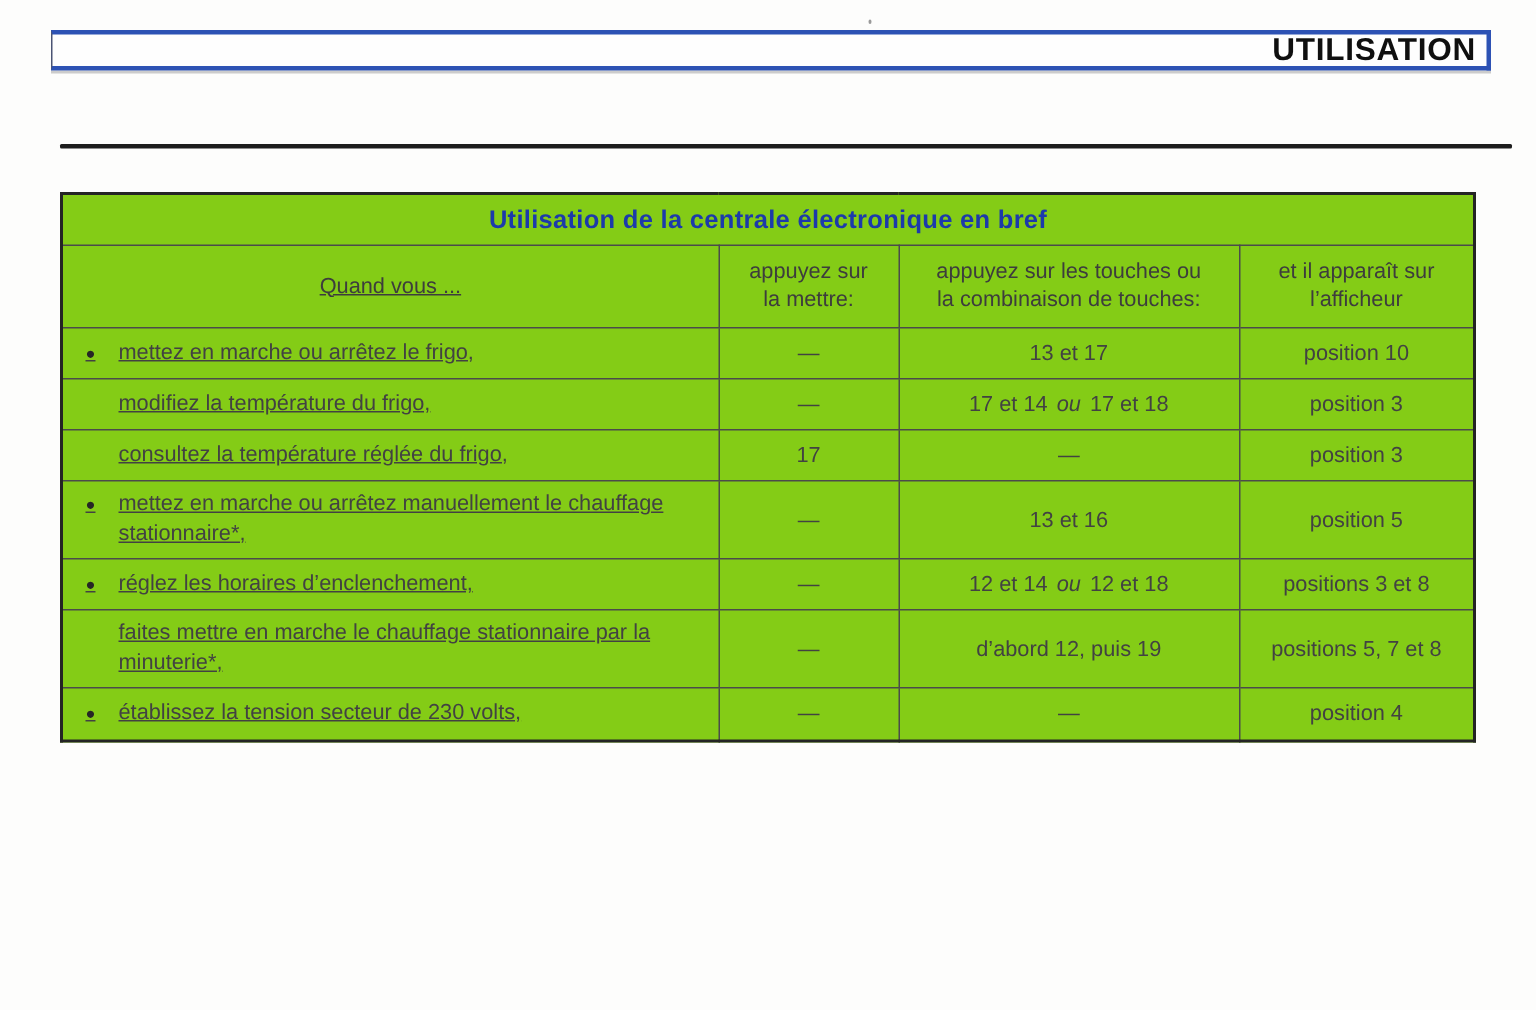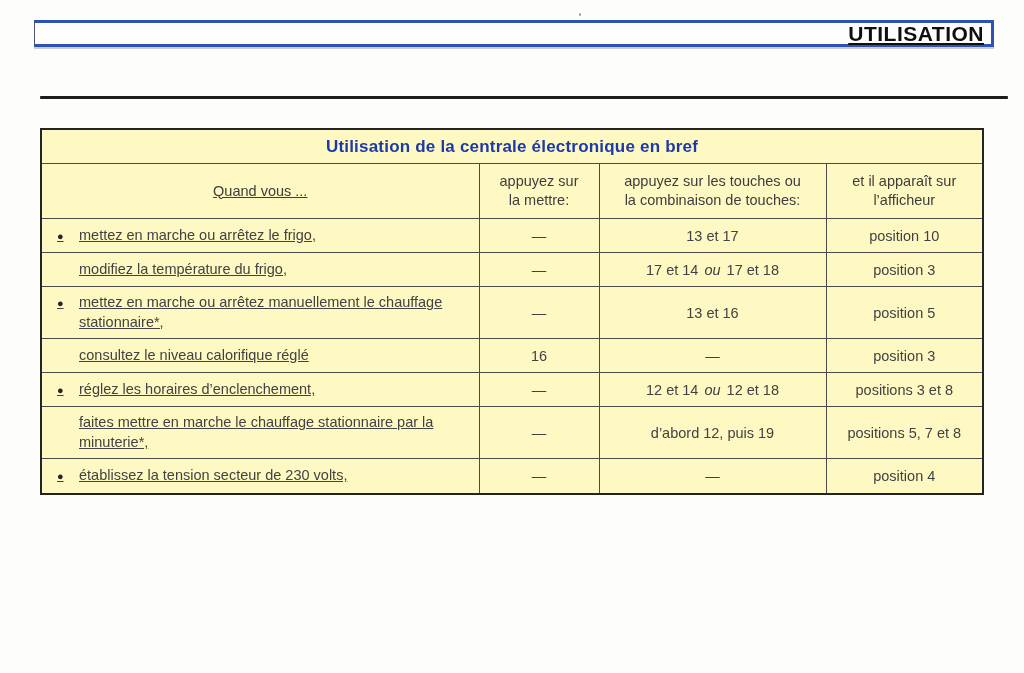--- a/index.html
+++ b/index.html
@@ -24,40 +24,39 @@
     border-left: 1px solid #4a5474;
     border-right: 3px solid #2d52b4;
     display: flex; align-items: center; justify-content: flex-end;
     padding-right: 7px;
     box-shadow: 0 2px 0 rgba(60,60,60,0.25);
   }
   .section-label {
     font-size: 21px; font-weight: bold; color: #0f0f0f;
     letter-spacing: 0.5px;
     line-height: 1;
-    text-decoration: underline;
   }
 
   
   .rule {
     position: absolute;
     left: 40px; top: 96px;
     width: 968px; height: 3px;
     background: #1d1d1d;
     border-radius: 1px;
   }
 
   
   table.main {
     position: absolute;
     left: 40px; top: 128px;
     width: 942px;
     border-collapse: collapse;
     table-layout: fixed;
-    background: #fef9c3;
+    background: #84cc16;
     border: 2px solid #242424;
     font-size: 14.5px;
     color: #424242;
   }
   td, th { border: 1px solid #4b4b4b; padding: 2px 4px; vertical-align: middle; }
 
   tr.title-row td {
     height: 29px;
     text-align: center;
     font-weight: bold;
@@ -157,46 +156,46 @@
             <div class="action-wrap">
         <span class="bullet"></span>
         <span class="action-text">modifiez la température du frigo,</span>
             </div>
           </td>
       <td class="c-key">—</td>
       <td class="c-combo"><span>17 et 14 </span><i class="ou">ou</i><span> 17 et 18</span></td>
       <td class="c-disp">position 3</td>
     </tr>
 
+    <tr class="h1">
+      <td class="c-action">
+            <div class="action-wrap">
+        <span class="bullet"></span>
+        <span class="action-text">consultez la température réglée du frigo,</span>
+            </div>
+          </td>
+      <td class="c-key">17</td>
+      <td class="c-combo"><span>—</span><i class="ou"></i><span></span></td>
+      <td class="c-disp">position 3</td>
+    </tr>
 
     <tr class="h2">
       <td class="c-action">
             <div class="action-wrap">
         <span class="bullet">●</span>
         <span class="action-text">mettez en marche ou arrêtez manuellement le chauffage
 stationnaire*,</span>
             </div>
           </td>
       <td class="c-key">—</td>
       <td class="c-combo"><span>13 et 16</span><i class="ou"></i><span></span></td>
       <td class="c-disp">position 5</td>
     </tr>
 
 
-    <tr class="h1">
-      <td class="c-action">
-            <div class="action-wrap">
-        <span class="bullet"></span>
-        <span class="action-text">consultez le niveau calorifique réglé</span>
-            </div>
-          </td>
-      <td class="c-key">16</td>
-      <td class="c-combo"><span>—</span><i class="ou"></i><span></span></td>
-      <td class="c-disp">position 3</td>
-    </tr>
 
     <tr class="h1">
       <td class="c-action">
             <div class="action-wrap">
         <span class="bullet">●</span>
         <span class="action-text">réglez les horaires d’enclenchement,</span>
             </div>
           </td>
       <td class="c-key">—</td>
       <td class="c-combo"><span>12 et 14 </span><i class="ou">ou</i><span> 12 et 18</span></td>

